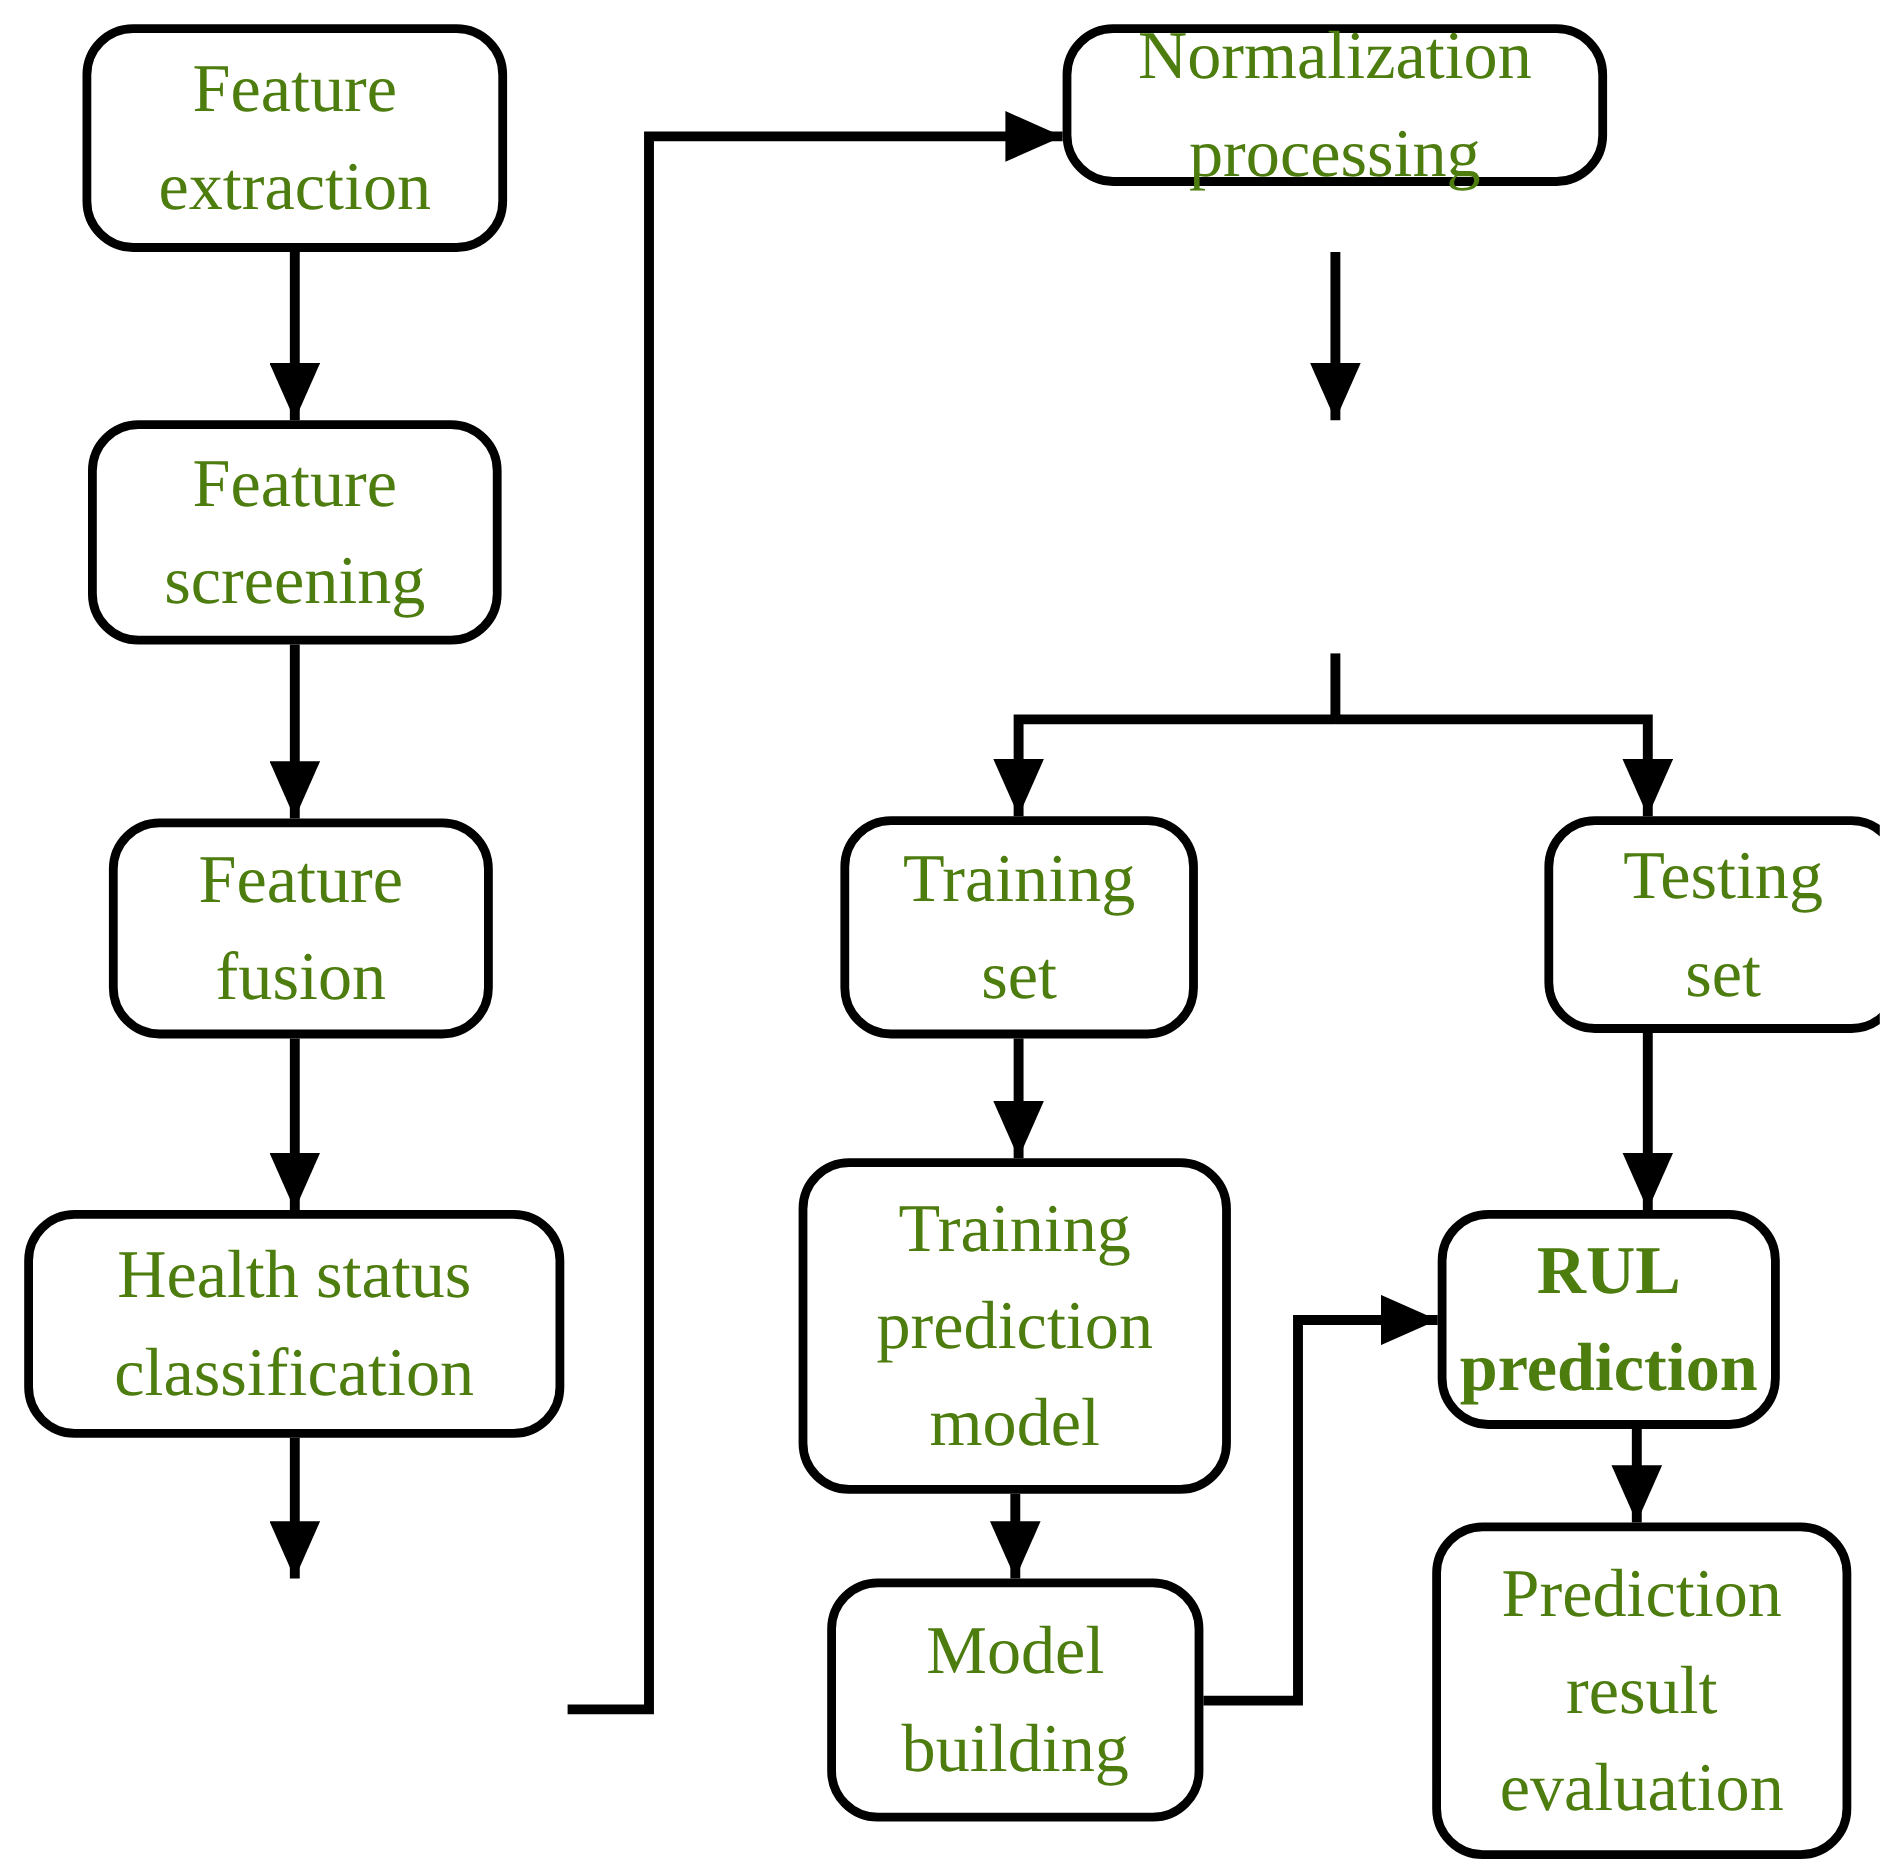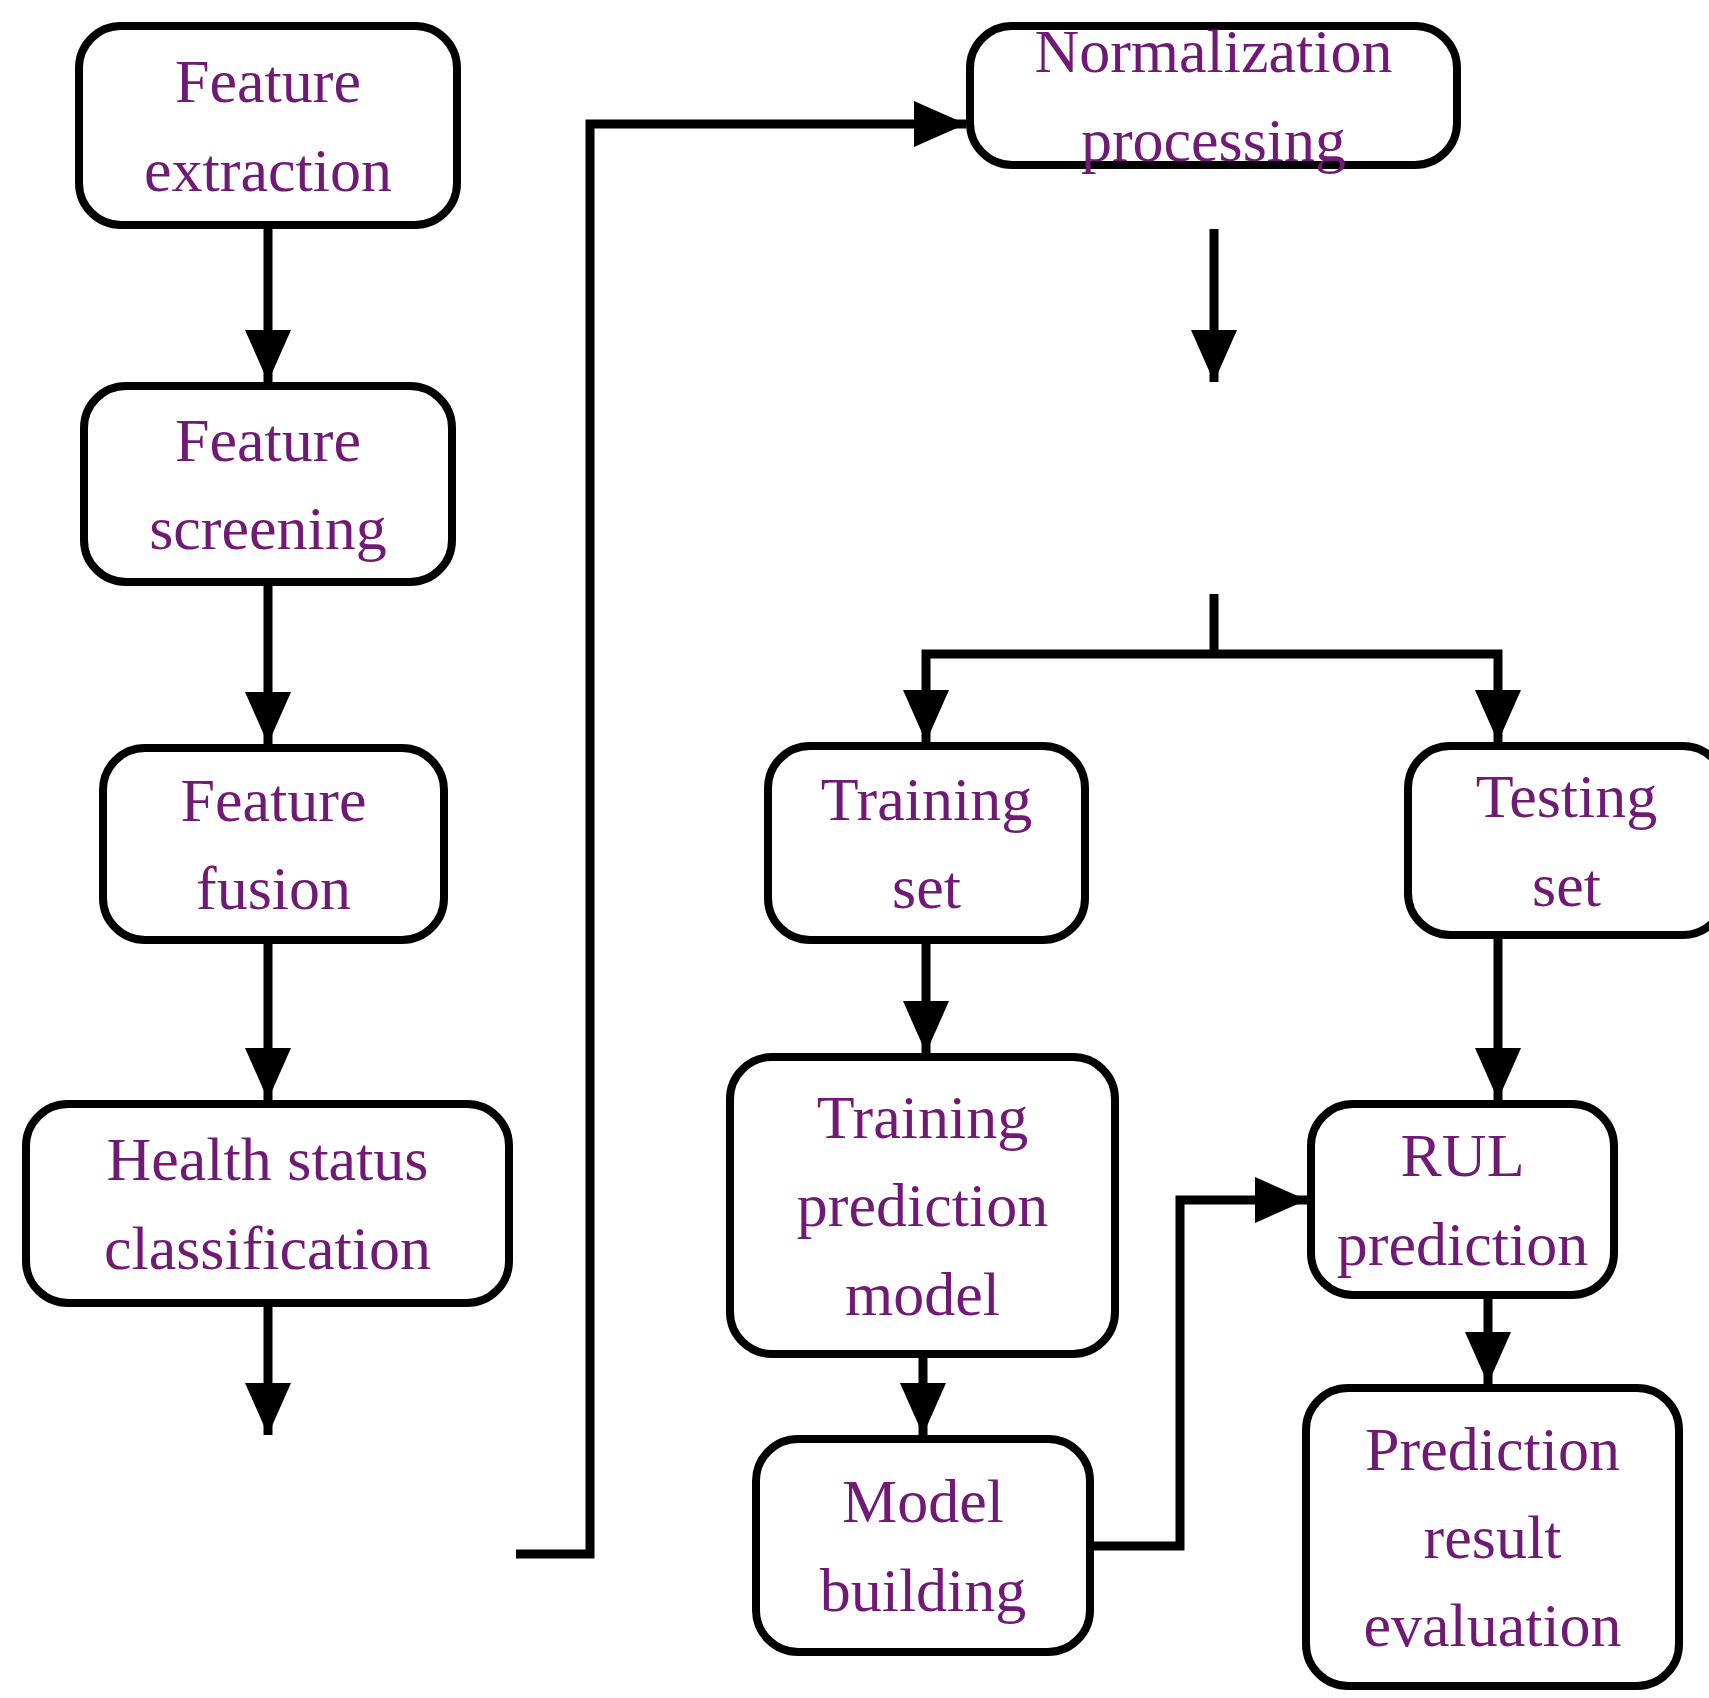--- a/index.html
+++ b/index.html
@@ -28,21 +28,21 @@
     background: #ffffff;
     border: 8px solid #000000;
     border-radius: 46px;
     display: flex;
     align-items: center;
     justify-content: center;
     text-align: center;
     white-space: pre-line;
     font-size: 62px;
     line-height: 1.42;
-    color: #701a75;
+    color: #4d7c0f;
     padding: 4px 10px;
   }
 </style>
 </head>
 <body>
 
 <div class="stage">
 
   <svg class="arrows" viewBox="0 0 1709 1698" xmlns="http://www.w3.org/2000/svg">
     <defs>
@@ -91,20 +91,20 @@
   <div class="node" style="left:1404px; top:742px; width:325px; height:197px;">Testing
 set</div>
 
   <div class="node" style="left:726px; top:1053px; width:393px; height:305px;">Training
 prediction
 model</div>
 
   <div class="node" style="left:752px; top:1435px; width:342px; height:221px;">Model
 building</div>
 
-  <div class="node" style="left:1307px; top:1100px; width:311px; height:199px;">RUL
+  <div class="node" style="left:1307px; top:1100px; width:311px; height:199px;font-weight:bold;">RUL
 prediction</div>
 
   <div class="node" style="left:1302px; top:1384px; width:381px; height:306px;">Prediction
 result
 evaluation</div>
 
 </div>
 
 </body></html>

